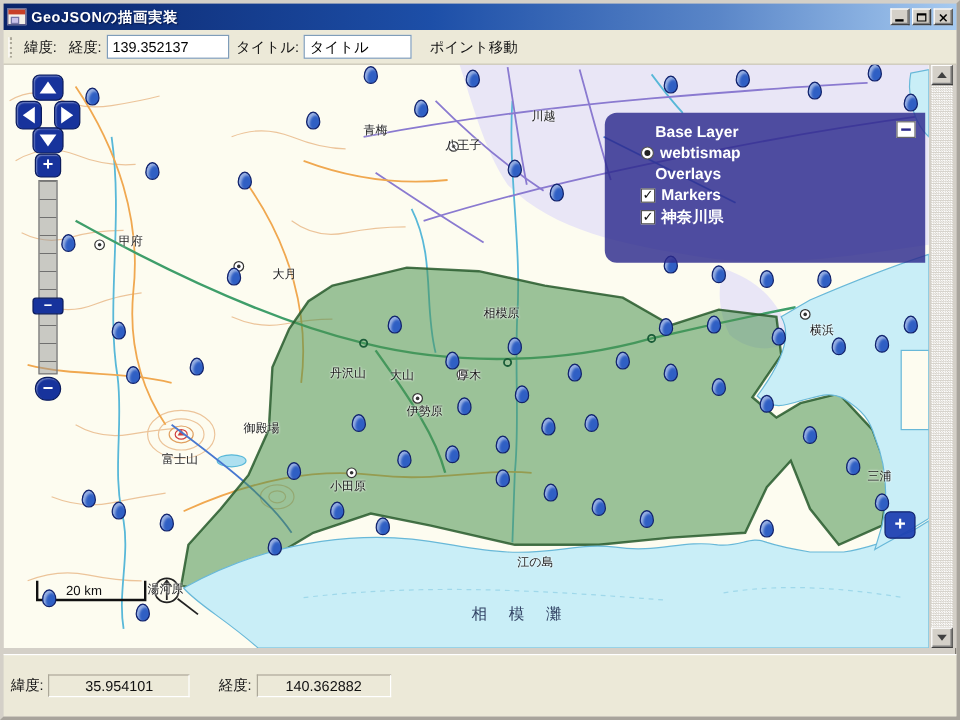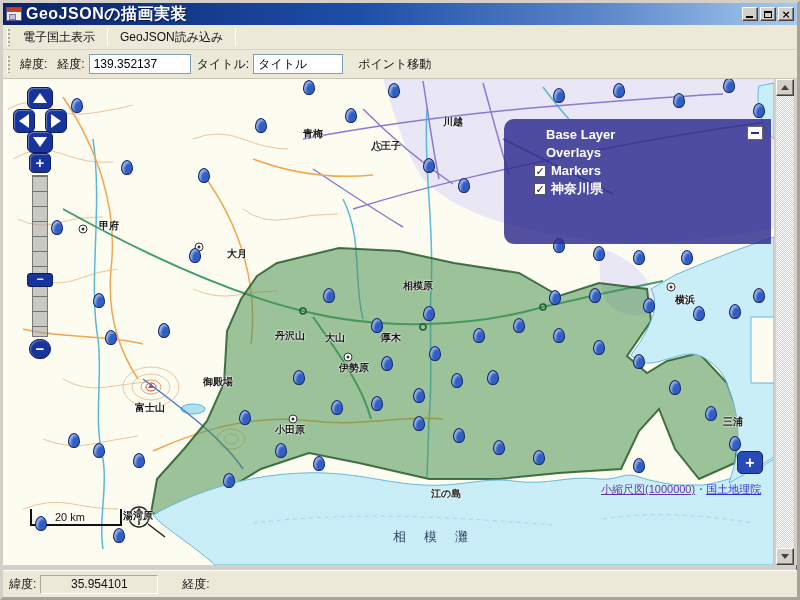--- a/index.html
+++ b/index.html
@@ -8,21 +8,21 @@
   .window{ width:800px; height:600px; background:#d4d0c8;
     border:3px solid #d4d0c8; border-right-color:#a8a49c; border-bottom-color:#a8a49c;
     box-shadow:inset -1px -1px 0 #6c6860; display:flex; flex-direction:column; }
   
   .titlebar{ height:22px; flex:0 0 22px; display:flex; align-items:center; padding:0 3px;
     background:linear-gradient(90deg,#0a246a 0%,#1d4fa8 45%,#5a86c8 75%,#a6caf0 100%); }
   .app-icon{ width:16px; height:14px; margin-right:4px; position:relative;
     background:#f4f0e8; border:1px solid #5a5a8a; }
   .app-icon::before{ content:""; position:absolute; left:0; top:0; right:0; height:4px; background:#c84028; }
   .app-icon::after{ content:""; position:absolute; left:2px; top:6px; width:5px; height:4px; background:#c8c0e8; border:1px solid #7878a8; }
-  .title-text{ color:#fff; font-weight:bold; font-size:16px; letter-spacing:.5px;
+  .title-text{ color:#fff; font-weight:bold; font-size:12px; letter-spacing:.5px;
     text-shadow:1px 1px 1px #08184a; flex:1; white-space:nowrap; overflow:hidden; }
   .win-buttons{ display:flex; gap:2px; }
   .winbtn{ width:16px; height:14px; background:#d4d0c8; border:1px solid;
     border-color:#fff #404040 #404040 #fff; box-shadow:inset -1px -1px 0 #808080;
     display:flex; align-items:center; justify-content:center; padding:0; cursor:default;
     font-size:10px; line-height:1; color:#000; position:relative; }
   .glyph-min{ position:absolute; left:3px; bottom:2px; width:7px; height:2px; background:#000; }
   .glyph-max{ width:8px; height:7px; border:1px solid #000; border-top-width:2px; }
   .glyph-close{ font-weight:bold; font-size:11px; font-family:"DejaVu Sans",sans-serif; }
   
@@ -40,21 +40,21 @@
   .cb-input{ height:20px; border:1px solid #7f9db9; background:#fff; font-size:12px;
     padding:1px 4px; font-family:"Liberation Sans","DejaVu Sans",sans-serif; }
   
   .map-area{ position:relative; flex:0 0 486px; height:486px; background:#d4d0c8; overflow:hidden; }
   .map-canvas{ position:absolute; left:0; top:0; width:771px; height:486px; background:#fdfcf0; }
   .layers{ position:absolute; left:0; top:0; width:771px; height:486px; pointer-events:none; }
   .marker{ position:absolute; width:12px; height:15px; background:#2f5fc4;
     border:1px solid #12226a; border-radius:50% 50% 50% 50%/58% 58% 42% 42%;
     box-shadow:inset 2px 2px 2px rgba(255,255,255,.5); pointer-events:auto; }
   .map-label{ position:absolute; font-size:10px; color:#1a1a1a; white-space:nowrap;
-    text-shadow:0 0 2px #fff,0 0 2px #fff; font-weight:bold; }
+    text-shadow:0 0 2px #fff,0 0 2px #fff; font-weight:normal; }
   
   .panzoom{ position:absolute; left:10px; top:8px; width:68px; height:282px; }
   .pz{ position:absolute; background:#17339c; border:1px solid #0c1c5c; border-radius:6px;
     box-shadow:inset 1px 1px 1px rgba(255,255,255,.35); }
   .pz .tri{ position:absolute; left:50%; top:50%; transform:translate(-50%,-50%);
     width:0; height:0; }
   .pz-n{ left:14px; top:0; width:26px; height:22px; }
   .pz-n .tri{ border-left:7px solid transparent; border-right:7px solid transparent; border-bottom:10px solid #fff; }
   .pz-s{ left:14px; top:44px; width:26px; height:22px; }
   .pz-s .tri{ border-left:7px solid transparent; border-right:7px solid transparent; border-top:10px solid #fff; }
@@ -131,27 +131,20 @@
         </button>
       <button class="winbtn">
           <span class="glyph-max"></span>
         </button>
       <button class="winbtn">
           <span class="glyph-close">×</span>
         </button>
     </span>
   </div>
 
-  <div class="toolbar">
-    <div class="gripper"></div>
-    <button class="tbtn">電子国土表示</button>
-    <div class="tsep"></div>
-    <button class="tbtn">GeoJSON読み込み</button>
-    <div class="tsep"></div>
-  </div>
 
   <div class="coordbar">
     <div class="gripper"></div>
     <span class="cb-label">緯度:</span>
     <span class="cb-label">経度:</span>
     <input class="cb-input" style="width: 102px;" value="139.352137">
     <span class="cb-label">タイトル:</span>
     <input class="cb-input" style="width: 90px;" value="タイトル">
     <button class="tbtn" style="margin-left:6px">ポイント移動</button>
   </div>
@@ -365,46 +358,48 @@
         </div>
       <div class="pz pz-plus">+</div>
       <div class="pz-track"></div>
       <div class="pz-handle">−</div>
       <div class="pz pz-minus">−</div>
     </div>
 
     <div class="layer-switcher">
       <button class="lsw-min"></button>
       <div class="lsw-head">Base Layer</div>
+      <div class="lsw-row">
+        <span class="radio"></span>
+        <span>webtismap</span>
+      </div>
       <div class="lsw-head">Overlays</div>
       <div class="lsw-row">
         <span class="checkbox">✓</span>
         <span>Markers</span>
       </div>
       <div class="lsw-row">
         <span class="checkbox">✓</span>
         <span>神奈川県</span>
       </div>
     </div>
 
-    <div class="attribution">
-      <a class="attr-scale">小縮尺図(1000000)</a><span class="attr-sep">・</span><a class="attr-agency">国土地理院</a>
-    </div>
 
     <button class="ovmap-btn">+</button>
 
     <div class="vscroll">
       <div class="sbtn up">
           <span class="sarr-up"></span>
         </div>
       <div class="sbtn down">
           <span class="sarr-down"></span>
         </div>
     </div>
   </div>
 
   <div class="statusbar">
     <span class="sb-label">緯度:</span>
     <span class="spanel sp1">35.954101</span>
     <span class="sb-label sb-l2">経度:</span>
+    <span class="spanel sp2">140.362882</span>
   </div>
 
 </div>
 
 </body></html>

